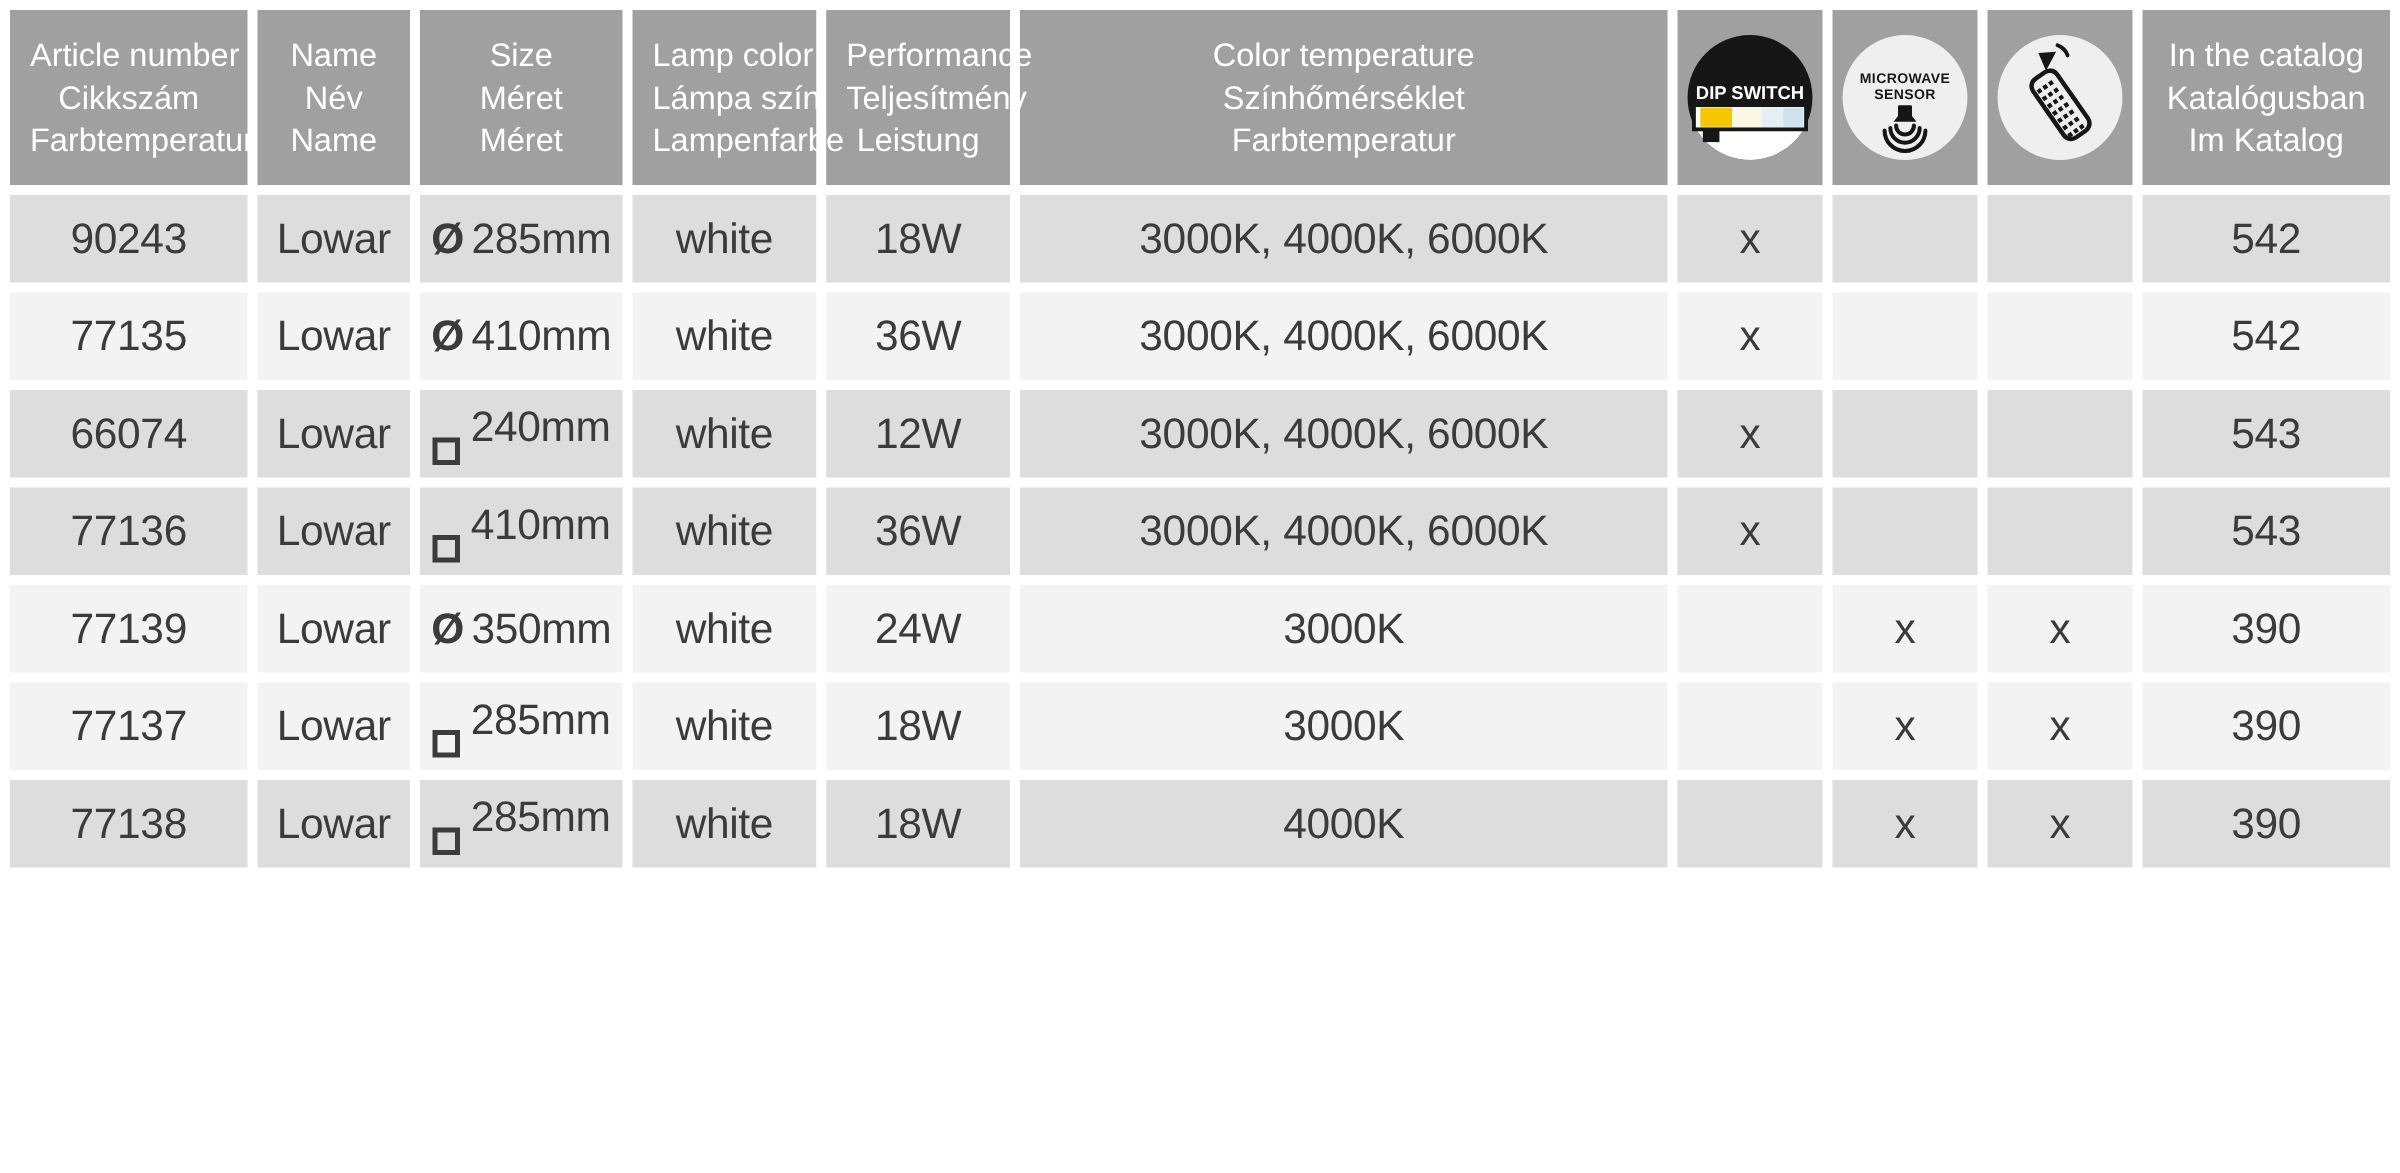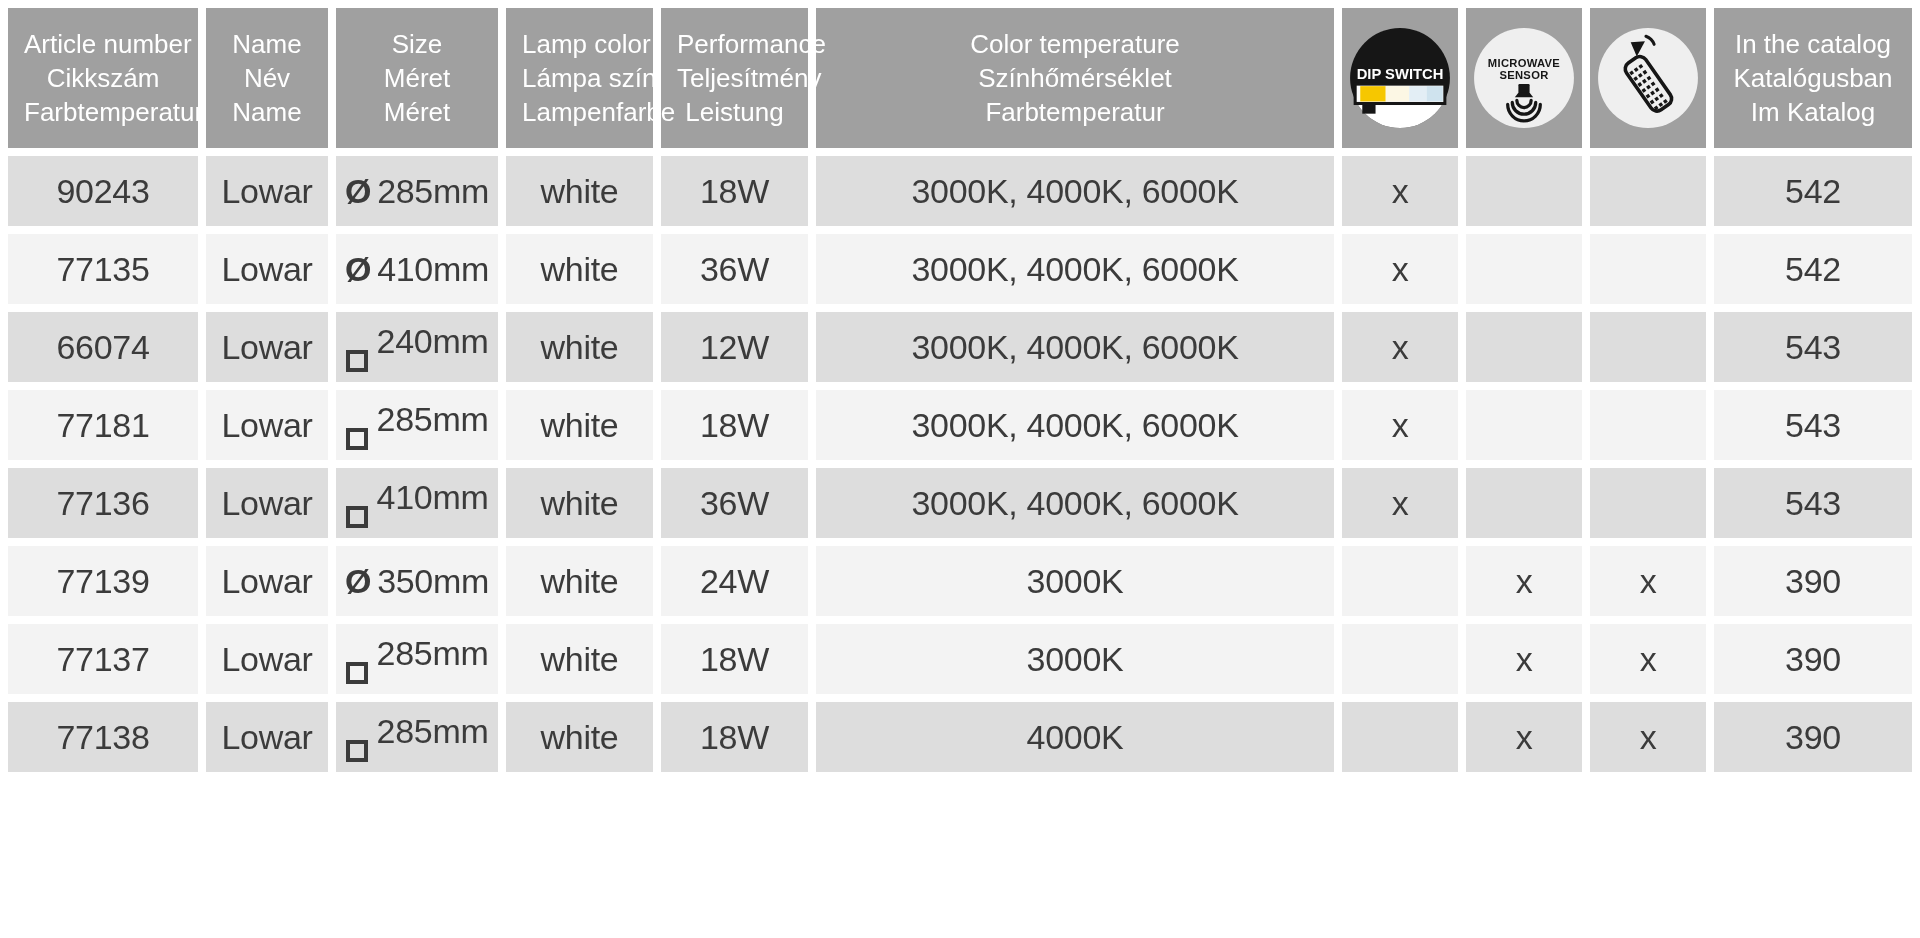--- a/index.html
+++ b/index.html
@@ -214,32 +214,20 @@
     <td>Lowar</td>
     <td><span class="size-shape square">□</span><span class="size-text">240mm</span></td>
     <td>white</td>
     <td>12W</td>
     <td>3000K, 4000K, 6000K</td>
     <td>x</td>
     <td></td>
     <td></td>
     <td>543</td>
   </tr>
-      <tr class="odd">
-    <td>77181</td>
-    <td>Lowar</td>
-    <td><span class="size-shape square">□</span><span class="size-text">285mm</span></td>
-    <td>white</td>
-    <td>18W</td>
-    <td>3000K, 4000K, 6000K</td>
-    <td>x</td>
-    <td></td>
-    <td></td>
-    <td>543</td>
-  </tr>
       <tr class="even">
     <td>77136</td>
     <td>Lowar</td>
     <td><span class="size-shape square">□</span><span class="size-text">410mm</span></td>
     <td>white</td>
     <td>36W</td>
     <td>3000K, 4000K, 6000K</td>
     <td>x</td>
     <td></td>
     <td></td>

